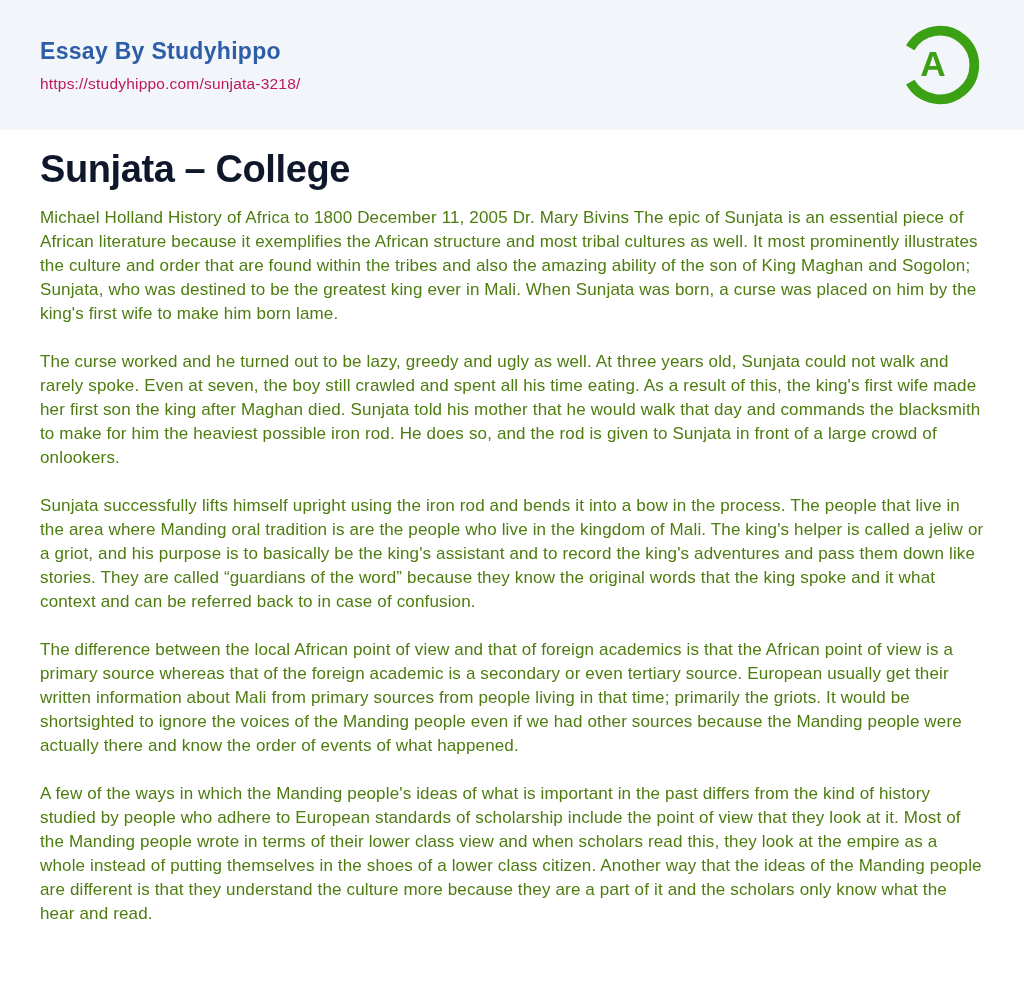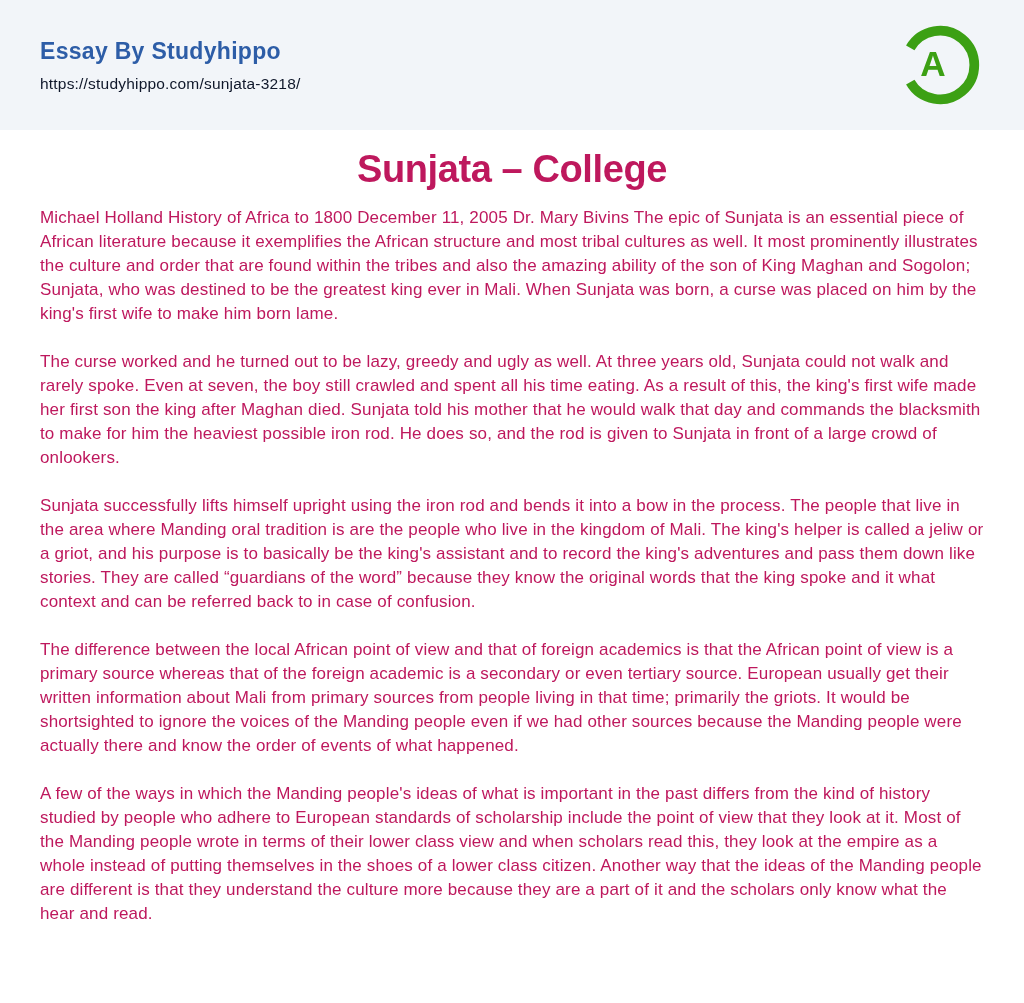--- a/index.html
+++ b/index.html
@@ -21,44 +21,43 @@
     padding: 6px 40px;
   }
   .header-text-block { display: flex; flex-direction: column; }
   .header-title {
     color: #2d5da7;
     font-size: 23px;
     font-weight: 700;
     letter-spacing: 0.3px;
   }
   .header-url {
-    color: #0f172a;
+    color: #be185d;
     font-size: 15.5px;
     font-weight: 400;
     margin-top: 10px;
     text-decoration: none;
     letter-spacing: 0.2px;
   }
   .logo-box { width: 88px; height: 92px; display: block; }
 
   
   .essay-content {
     padding: 18px 40px 30px 40px;
   }
   .essay-title {
-    color: #be185d;
+    color: #0f172a;
     font-size: 38px;
     font-weight: 800;
     letter-spacing: -0.4px;
     line-height: 1.15;
     margin-bottom: 14px;
-    text-align: center;
   }
   .essay-paragraph {
-    color: #be185d;
+    color: #4d7c0f;
     font-size: 17px;
     line-height: 24px;
     letter-spacing: 0.15px;
     margin-bottom: 24px;
   }
   .essay-paragraph:last-child { margin-bottom: 0; }
 </style>
 </head>
 <body>
 

